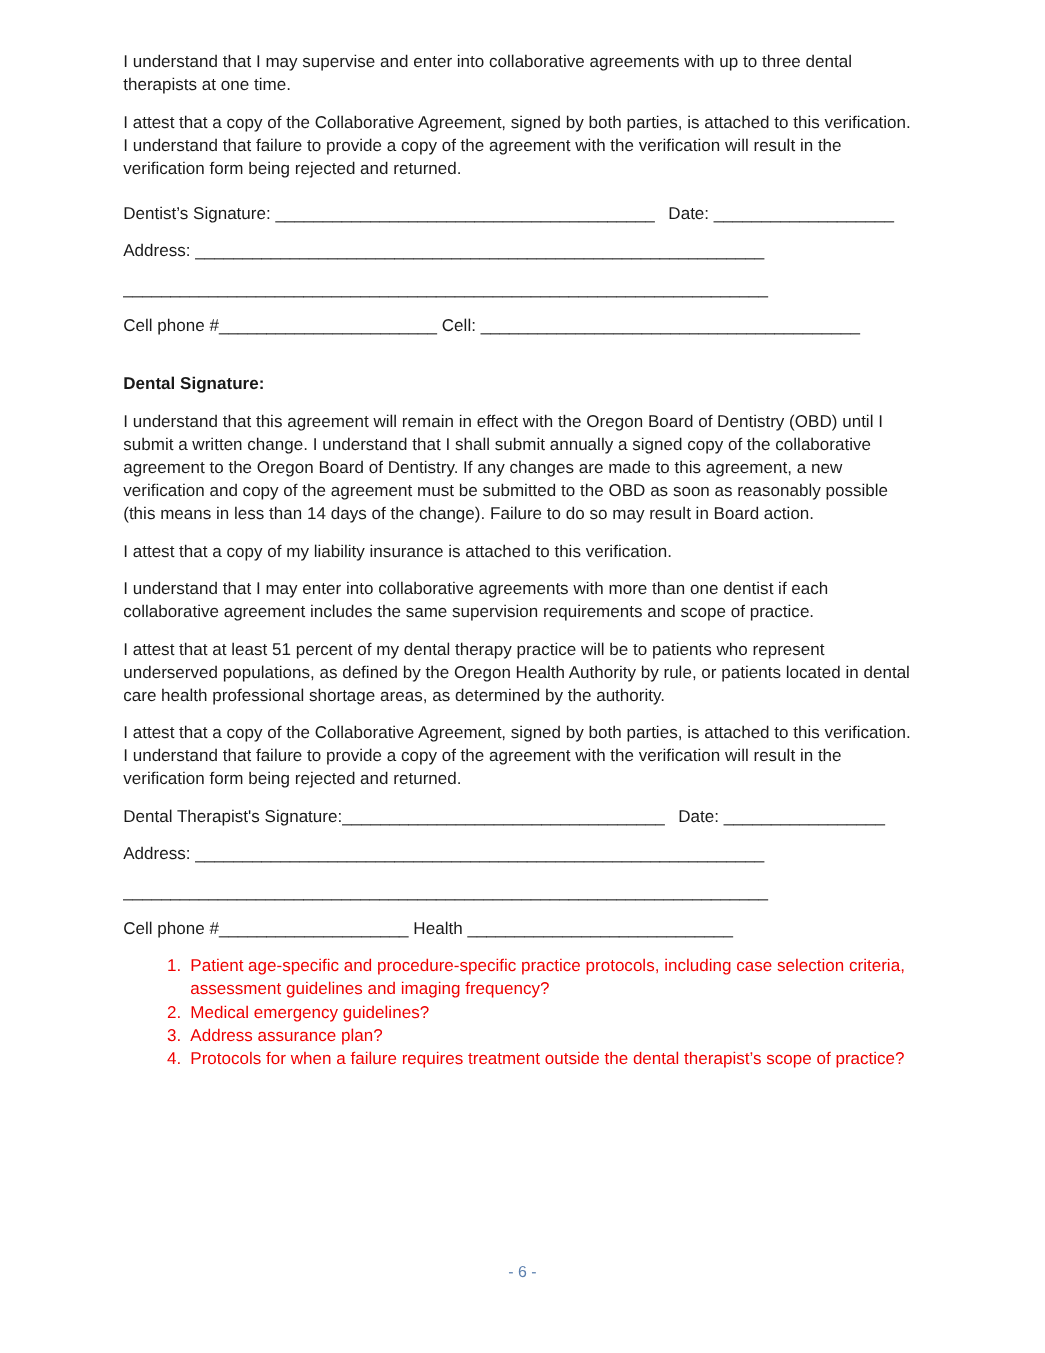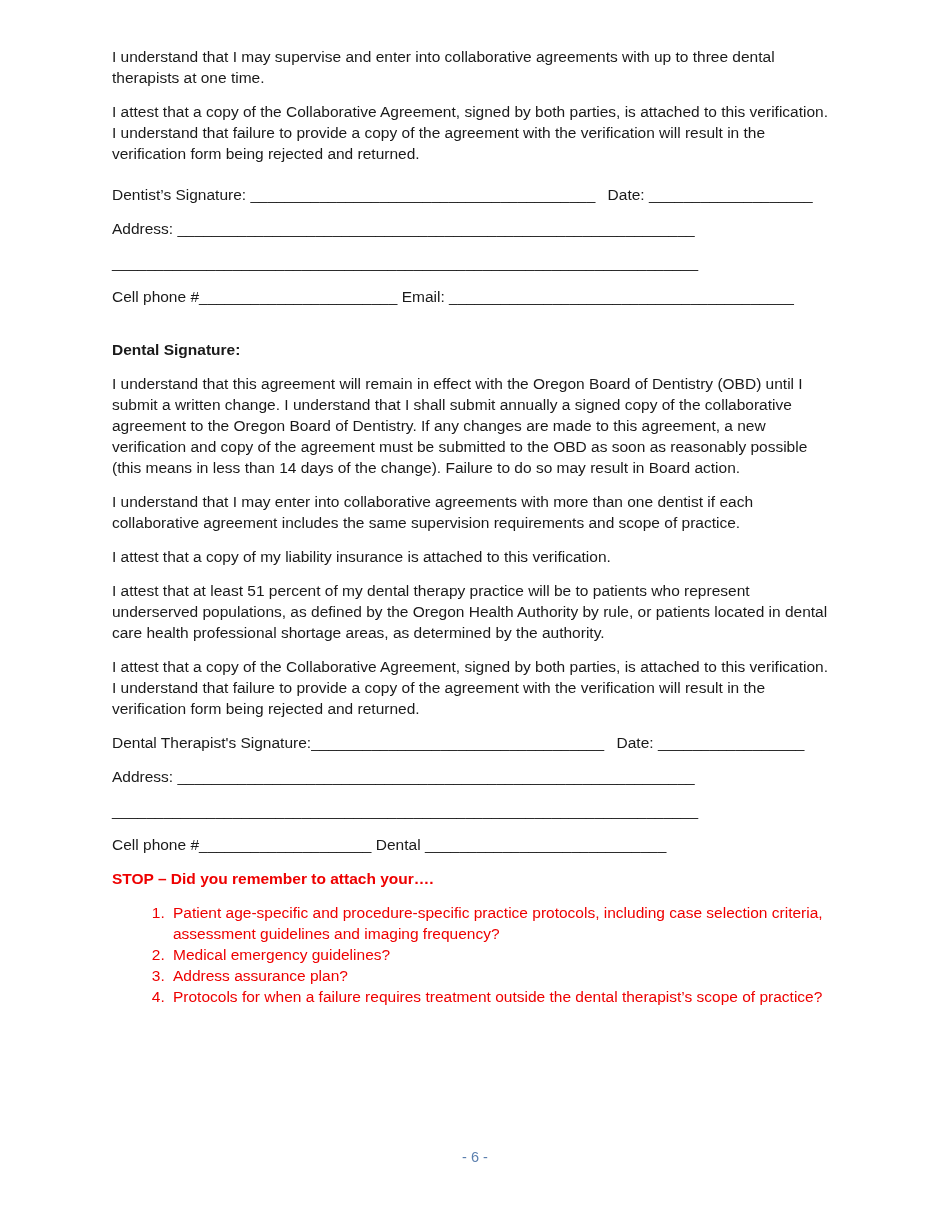--- a/index.html
+++ b/index.html
@@ -60,43 +60,42 @@
   <p>I understand that I may supervise and enter into collaborative agreements with up to three dental therapists at one time.</p>
 
   <p>I attest that a copy of the Collaborative Agreement, signed by both parties, is attached to this verification. I understand that failure to provide a copy of the agreement with the verification will result in the verification form being rejected and returned.</p>
 
   <p class="sig-row sp-before-sig"><span>Dentist’s Signature:</span> <span>________________________________________</span> <span class="gap">Date:</span> <span>___________________</span></p>
 
   <p class="fill-row"><span>Address:</span> <span>____________________________________________________________</span></p>
 
   <p class="fill-row"><span>____________________________________________________________________</span></p>
 
-  <p class="fill-row"><span>Cell phone #</span><span>_______________________</span> <span>Email:</span> <span>________________________________________</span></p>
+  <p class="fill-row"><span>Cell phone #</span><span>_______________________</span> <span>Cell:</span> <span>________________________________________</span></p>
 
   <p class="heading sp-before-heading">Dental Signature:</p>
 
   <p><span>I understand that this agreement will remain in effect with the Oregon Board of Dentistry (OBD) until I submit a written change. I understand that I shall submit </span><span class="u">annually</span><span> a signed copy of the collaborative agreement to the Oregon Board of Dentistry. If any changes are made to this agreement, a new verification and copy of the agreement must be submitted to the OBD as soon as reasonably possible (this means in less than 14 days of the change). Failure to do so may result in Board action.</span></p>
 
+  <p>I attest that a copy of my liability insurance is attached to this verification.</p>
+
   <p>I understand that I may enter into collaborative agreements with more than one dentist if each collaborative agreement includes the same supervision requirements and scope of practice.</p>
-
-  <p>I attest that a copy of my liability insurance is attached to this verification.</p>
 
   <p>I attest that at least 51 percent of my dental therapy practice will be to patients who represent underserved populations, as defined by the Oregon Health Authority by rule, or patients located in dental care health professional shortage areas, as determined by the authority.</p>
 
   <p>I attest that a copy of the Collaborative Agreement, signed by both parties, is attached to this verification. I understand that failure to provide a copy of the agreement with the verification will result in the verification form being rejected and returned.</p>
 
   <p class="sig-row"><span>Dental Therapist's Signature:</span><span>__________________________________</span> <span class="gap">Date:</span> <span>_________________</span></p>
 
   <p class="fill-row"><span>Address:</span> <span>____________________________________________________________</span></p>
 
   <p class="fill-row"><span>____________________________________________________________________</span></p>
 
-  <p class="fill-row"><span>Cell phone #</span><span>____________________</span> <span>Dental</span> <span>____________________________</span></p>
+  <p class="fill-row"><span>Cell phone #</span><span>____________________</span> <span>Health</span> <span>____________________________</span></p>
 
-  <p class="alert">STOP – Did you remember to attach your….</p>
 
   <ol class="alert-list">
     <li>Patient age-specific and procedure-specific practice protocols, including case selection criteria, assessment guidelines and imaging frequency?</li>
     <li>Medical emergency guidelines?</li>
     <li>Address assurance plan?</li>
     <li>Protocols for when a failure requires treatment outside the dental therapist’s scope of practice?</li>
   </ol>
 
   <div class="footer">- 6 -</div>
 

